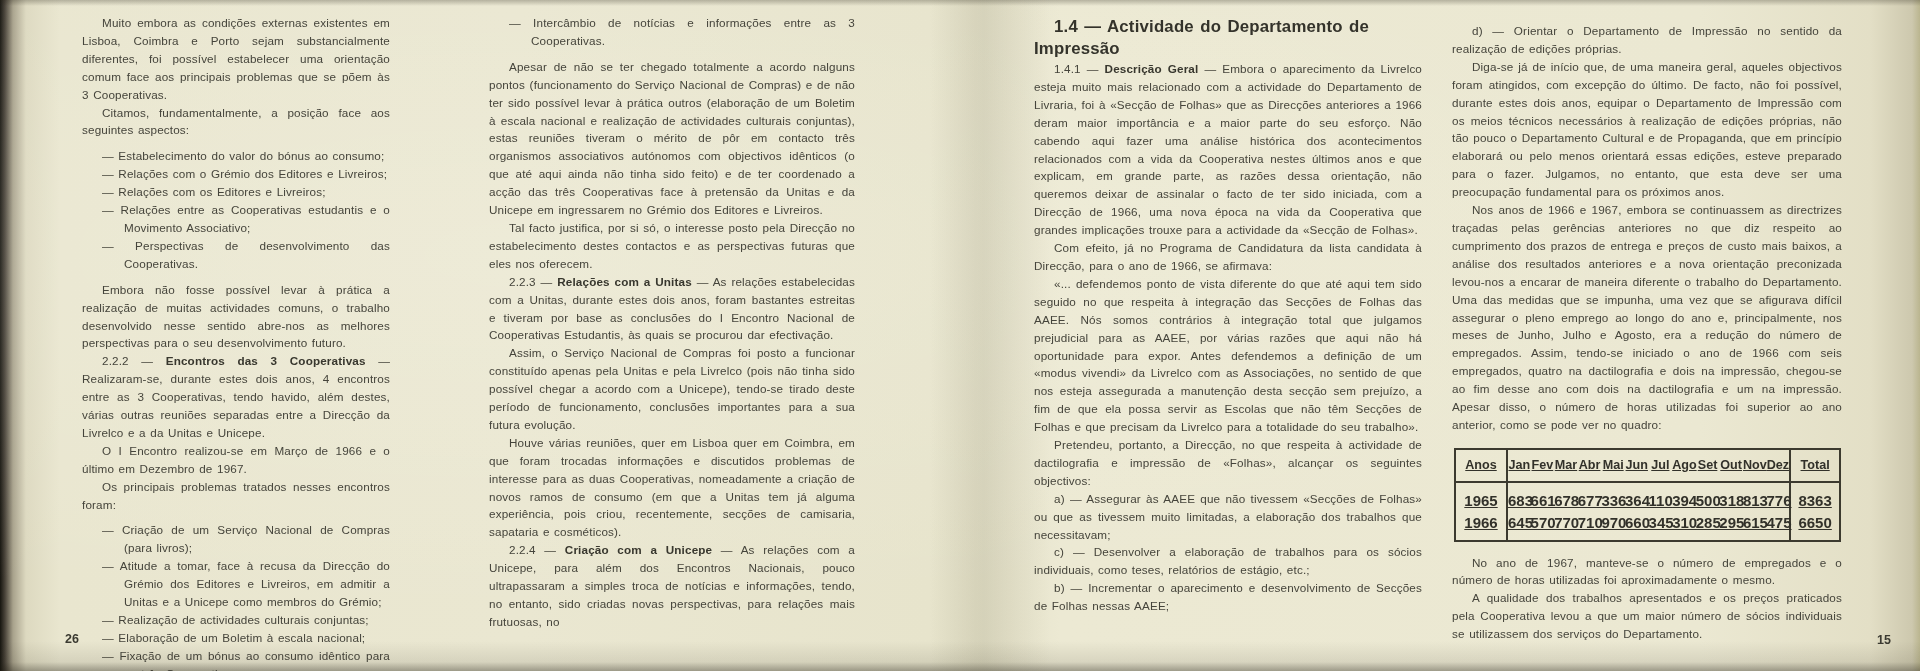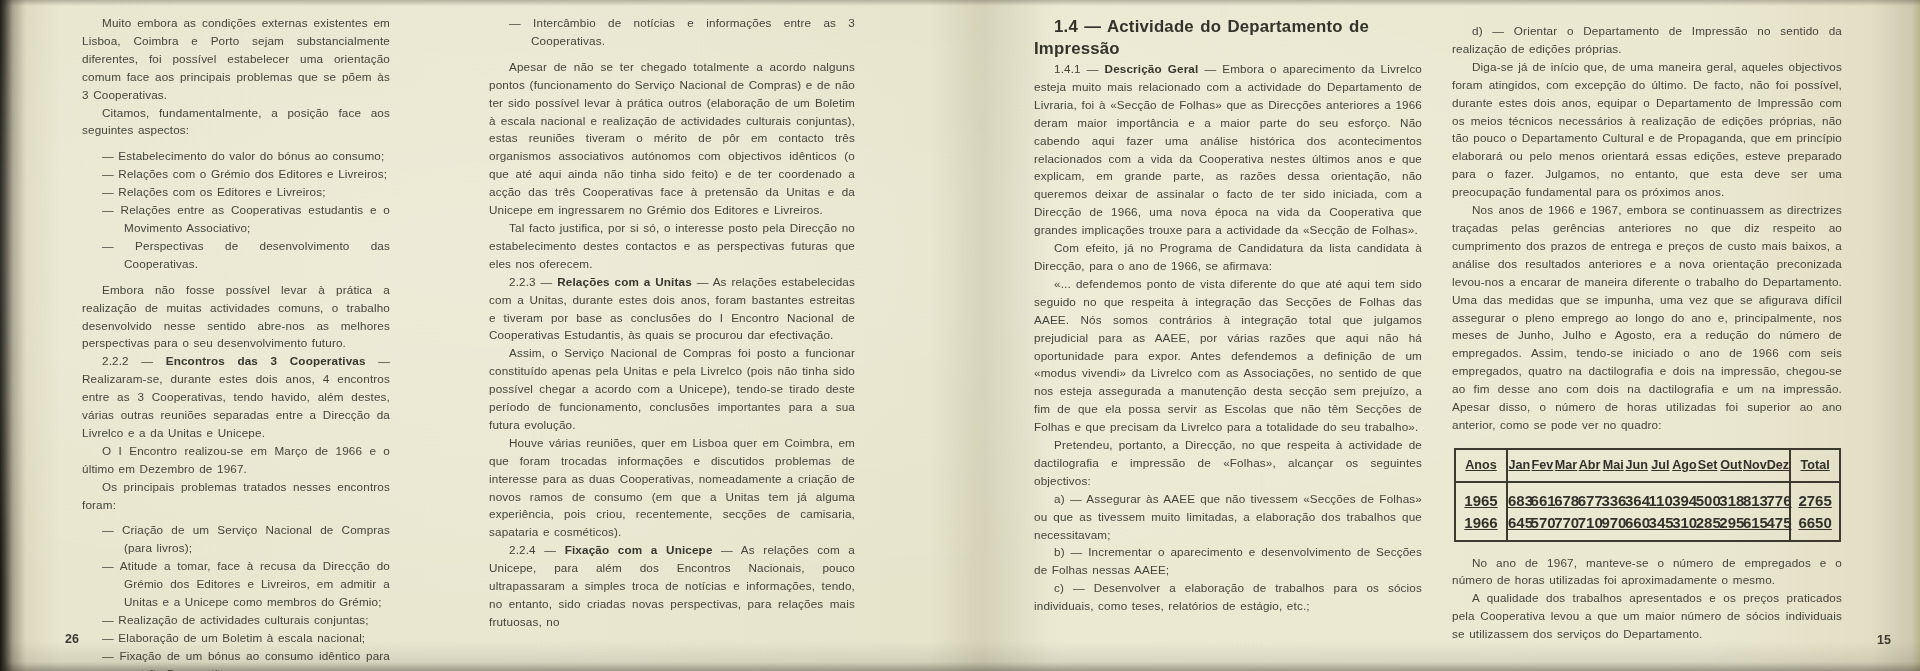--- a/index.html
+++ b/index.html
@@ -92,35 +92,35 @@
     <li>— Intercâmbio de notícias e informações entre as 3 Cooperativas.</li>
   </ul>
   <p class="gap">Apesar de não se ter chegado totalmente a acordo nalguns pontos (funcionamento do Serviço Nacional de Compras) e de não ter sido possível levar à prática outros (elaboração de um Boletim à escala nacional e realização de actividades culturais conjuntas), estas reuniões tiveram o mérito de pôr em contacto três organismos associativos autónomos com objectivos idênticos (o que até aqui ainda não tinha sido feito) e de ter coordenado a acção das três Cooperativas face à pretensão da Unitas e da Unicepe em ingressarem no Grémio dos Editores e Livreiros.</p>
   <p>Tal facto justifica, por si só, o interesse posto pela Direcção no estabelecimento destes contactos e as perspectivas futuras que eles nos oferecem.</p>
   <p class="gap">
     <span>2.2.3 — </span><span class="stitle">Relações com a Unitas</span><span> — As relações estabelecidas com a Unitas, durante estes dois anos, foram bastantes estreitas e tiveram por base as conclusões do I Encontro Nacional de Cooperativas Estudantis, às quais se procurou dar efectivação.</span>
   </p>
   <p>Assim, o Serviço Nacional de Compras foi posto a funcionar constituído apenas pela Unitas e pela Livrelco (pois não tinha sido possível chegar a acordo com a Unicepe), tendo-se tirado deste período de funcionamento, conclusões importantes para a sua futura evolução.</p>
   <p>Houve várias reuniões, quer em Lisboa quer em Coimbra, em que foram trocadas informações e discutidos problemas de interesse para as duas Cooperativas, nomeadamente a criação de novos ramos de consumo (em que a Unitas tem já alguma experiência, pois criou, recentemente, secções de camisaria, sapataria e cosméticos).</p>
   <p class="gap">
-    <span>2.2.4 — </span><span class="stitle">Fixação com a Unicepe</span><span> — As relações com a Unicepe, para além dos Encontros Nacionais, pouco ultrapassaram a simples troca de notícias e informações, tendo, no entanto, sido criadas novas perspectivas, para relações mais frutuosas, no</span>
+    <span>2.2.4 — </span><span class="stitle">Criação com a Unicepe</span><span> — As relações com a Unicepe, para além dos Encontros Nacionais, pouco ultrapassaram a simples troca de notícias e informações, tendo, no entanto, sido criadas novas perspectivas, para relações mais frutuosas, no</span>
   </p>
 </div>
 
 <div class="col" id="col3">
   <p class="h14">1.4 — Actividade do Departamento de Impressão</p>
   <p>
     <span>1.4.1 — </span><span class="stitle">Descrição Geral</span><span> — Embora o aparecimento da Livrelco esteja muito mais relacionado com a actividade do Departamento de Livraria, foi à «Secção de Folhas» que as Direcções anteriores a 1966 deram maior importância e a maior parte do seu esforço. Não cabendo aqui fazer uma análise histórica dos acontecimentos relacionados com a vida da Cooperativa nestes últimos anos e que explicam, em grande parte, as razões dessa orientação, não queremos deixar de assinalar o facto de ter sido iniciada, com a Direcção de 1966, uma nova época na vida da Cooperativa que grandes implicações trouxe para a actividade da «Secção de Folhas».</span>
   </p>
   <p>Com efeito, já no Programa de Candidatura da lista candidata à Direcção, para o ano de 1966, se afirmava:</p>
   <p>«... defendemos ponto de vista diferente do que até aqui tem sido seguido no que respeita à integração das Secções de Folhas das AAEE. Nós somos contrários à integração total que julgamos prejudicial para as AAEE, por várias razões que aqui não há oportunidade para expor. Antes defendemos a definição de um «modus vivendi» da Livrelco com as Associações, no sentido de que nos esteja assegurada a manutenção desta secção sem prejuízo, a fim de que ela possa servir as Escolas que não têm Secções de Folhas e que precisam da Livrelco para a totalidade do seu trabalho».</p>
   <p>Pretendeu, portanto, a Direcção, no que respeita à actividade de dactilografia e impressão de «Folhas», alcançar os seguintes objectivos:</p>
   <p class="obj">a) — Assegurar às AAEE que não tivessem «Secções de Folhas» ou que as tivessem muito limitadas, a elaboração dos trabalhos que necessitavam;</p>
+  <p class="obj">c) — Desenvolver a elaboração de trabalhos para os sócios individuais, como teses, relatórios de estágio, etc.;</p>
   <p class="obj">b) — Incrementar o aparecimento e desenvolvimento de Secções de Folhas nessas AAEE;</p>
-  <p class="obj">c) — Desenvolver a elaboração de trabalhos para os sócios individuais, como teses, relatórios de estágio, etc.;</p>
 </div>
 
 <div class="col" id="col4">
   <p>d) — Orientar o Departamento de Impressão no sentido da realização de edições próprias.</p>
   <p class="gap">Diga-se já de início que, de uma maneira geral, aqueles objectivos foram atingidos, com excepção do último. De facto, não foi possível, durante estes dois anos, equipar o Departamento de Impressão com os meios técnicos necessários à realização de edições próprias, não tão pouco o Departamento Cultural e de Propaganda, que em princípio elaborará ou pelo menos orientará essas edições, esteve preparado para o fazer. Julgamos, no entanto, que esta deve ser uma preocupação fundamental para os próximos anos.</p>
   <p>Nos anos de 1966 e 1967, embora se continuassem as directrizes traçadas pelas gerências anteriores no que diz respeito ao cumprimento dos prazos de entrega e preços de custo mais baixos, a análise dos resultados anteriores e a nova orientação preconizada levou-nos a encarar de maneira diferente o trabalho do Departamento. Uma das medidas que se impunha, uma vez que se afigurava difícil assegurar o pleno emprego ao longo do ano e, principalmente, nos meses de Junho, Julho e Agosto, era a redução do número de empregados. Assim, tendo-se iniciado o ano de 1966 com seis empregados, quatro na dactilografia e dois na impressão, chegou-se ao fim desse ano com dois na dactilografia e um na impressão. Apesar disso, o número de horas utilizadas foi superior ao ano anterior, como se pode ver no quadro:</p>
 
   <div class="tablewrap">
     <table class="qtable">
       <colgroup>
@@ -152,21 +152,21 @@
         <td>678</td>
         <td>677</td>
         <td>336</td>
         <td>364</td>
         <td>110</td>
         <td>394</td>
         <td>500</td>
         <td>318</td>
         <td>813</td>
         <td>776</td>
-        <td class="c-total">2765</td>
+        <td class="c-total">8363</td>
       </tr>
       <tr class="lastrow">
         <td class="c-anos">1966</td>
         <td>645</td>
         <td>570</td>
         <td>770</td>
         <td>710</td>
         <td>970</td>
         <td>660</td>
         <td>345</td>

